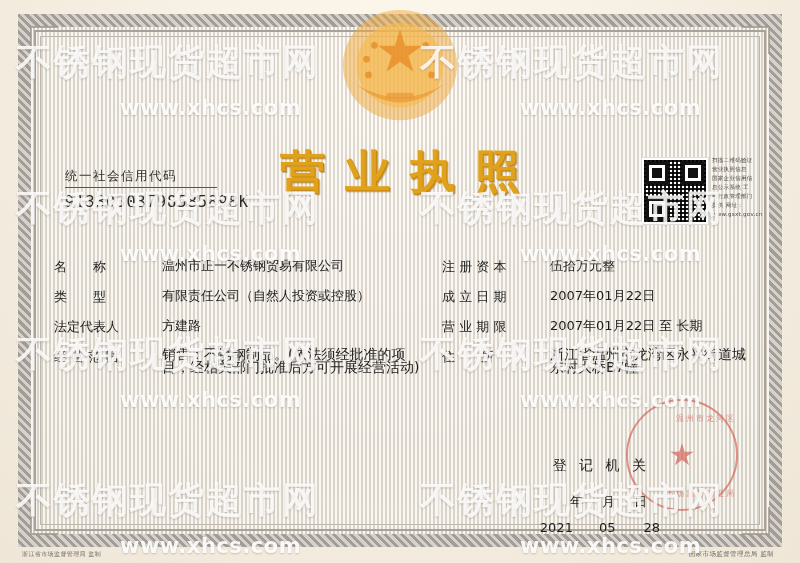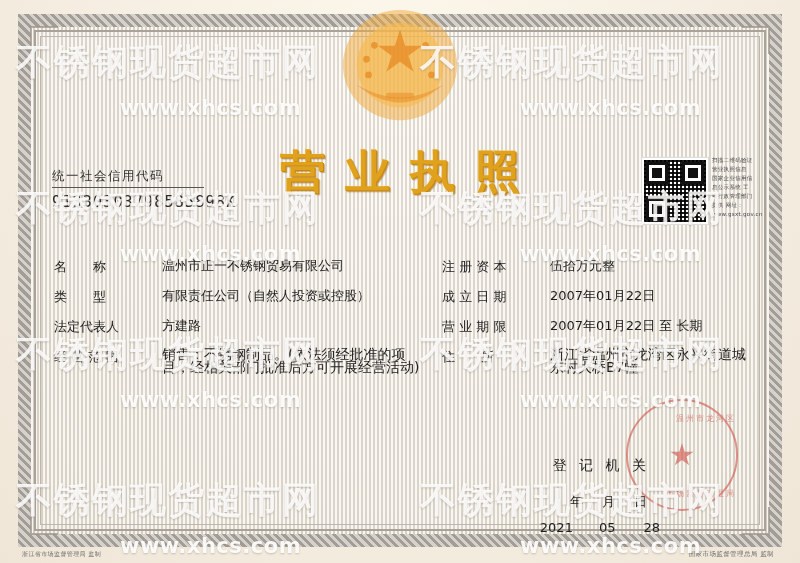--- a/index.html
+++ b/index.html
@@ -100,20 +100,21 @@
       0 0 2px rgba(255,220,140,.8);
   }
 
   
   .code-block {
     position: absolute;
     left: 52px;
     top: 168px;
     width: 196px;
     color: #2c2c2c;
+    padding-left: 13px;
   }
   .code-label {
     font-size: 12.5px;
     letter-spacing: 1.5px;
     color: #333;
     white-space: nowrap;
   }
   .code-rule {
     margin-top: 2px;
     border-bottom: 1px solid #555;

